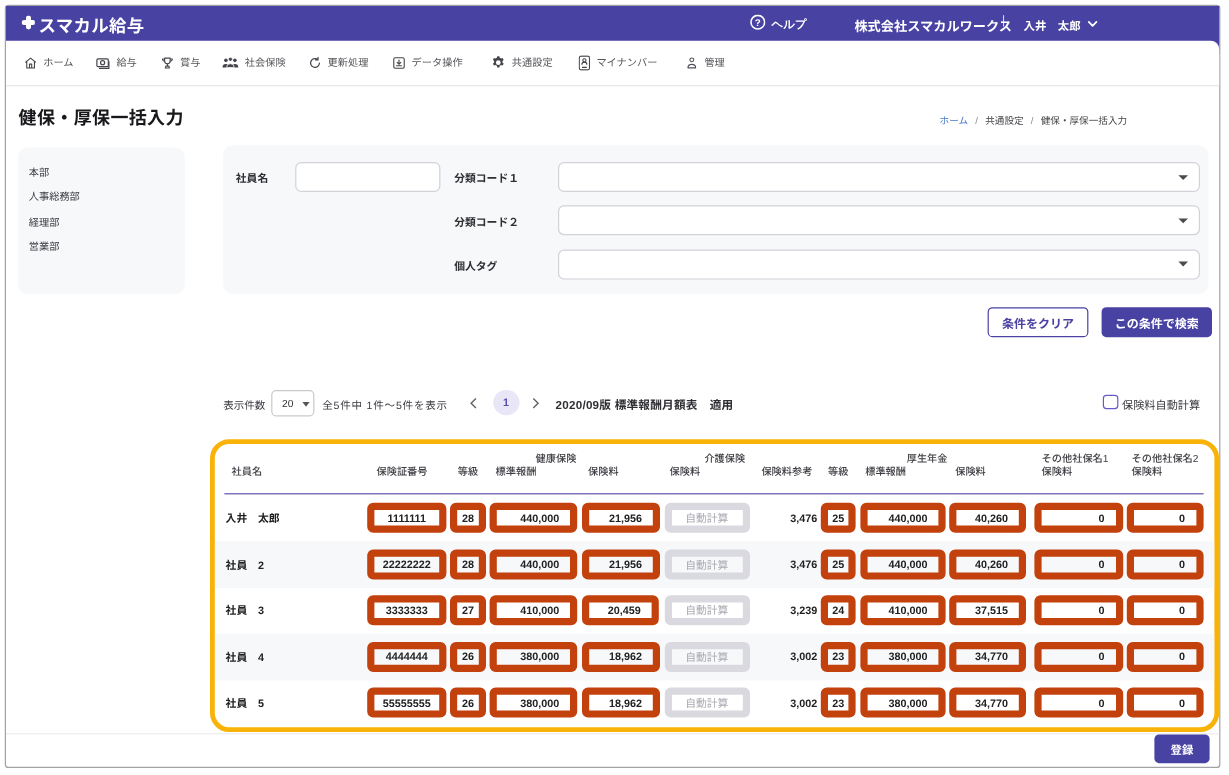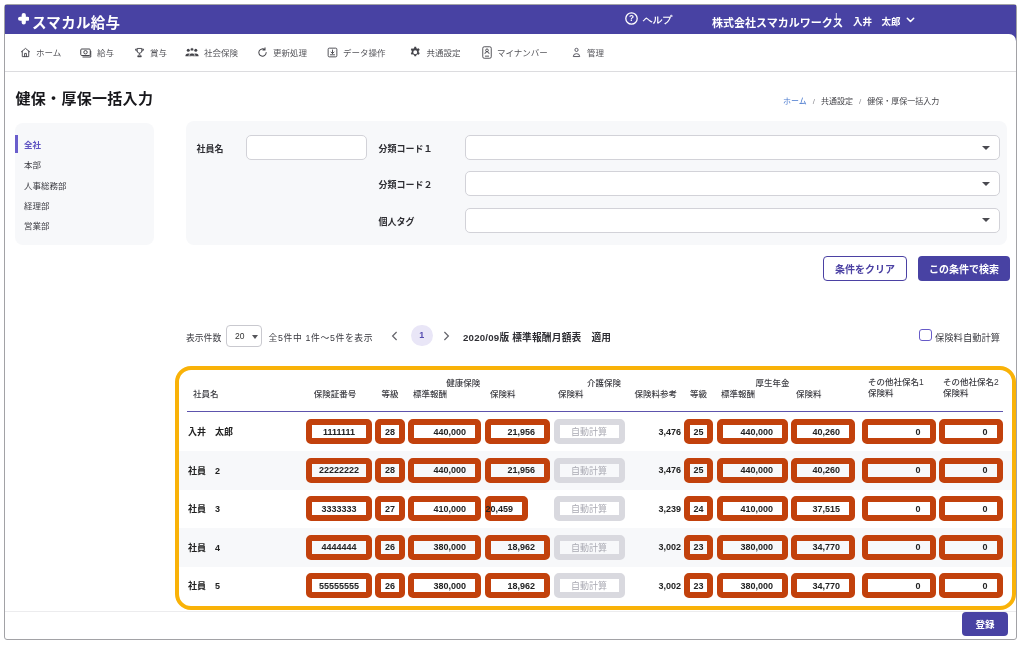--- a/index.html
+++ b/index.html
@@ -135,21 +135,20 @@
       <svg width="11" height="11" viewBox="0 0 24 24" fill="none" stroke="#50505a" stroke-width="2">
         <circle cx="12" cy="6.3" r="3.5"></circle>
         <path d="M5 20.8 q0-6.3 7-6.3 q7 0 7 6.3 z" stroke-linejoin="round"></path>
       </svg>
       <span>管理</span>
     </div>
 </div>
 <div id="h1t">健保・厚保一括入力</div>
 <div id="bc"><span class="lnk">ホーム</span><span class="sep">/</span>共通設定<span class="sep">/</span>健保・厚保一括入力</div>
 <div id="side">
-  <div class="sitem act">全社</div>
   <div class="sitem">本部</div>
   <div class="sitem">人事総務部</div>
   <div class="sitem">経理部</div>
   <div class="sitem">営業部</div>
 </div>
 <div id="srch">
   <div class="lbl" style="left:10.5px;top:20.5px;">社員名</div>
   <div class="inp" style="left:60.4px;top:14px;width:121px;height:25px;"></div>
   <div class="lbl" style="left:192.5px;top:20.5px;">分類コード１</div>
   <div class="sel" style="left:278.8px;top:14px;width:535px;height:25px;"></div>
@@ -217,21 +216,21 @@
         <div class="bx r" style="left:537.5px;width:71.5px;">440,000</div>
         <div class="bx r" style="left:612px;width:64px;">40,260</div>
         <div class="bx r" style="left:683px;width:73.5px;">0</div>
         <div class="bx r" style="left:759.5px;width:64px;">0</div>
       </div>
 <div class="row" style="top:119.5px;">
         <div class="name">社員　3</div>
         <div class="bx" style="left:127px;width:66px;">3333333</div>
         <div class="bx" style="left:196px;width:30px;">27</div>
         <div class="bx r" style="left:229px;width:73px;">410,000</div>
-        <div class="bx r" style="left:306px;width:43px;">20,459</div>
+        <div class="bx r" style="left:306px;width:64px;">20,459</div>
         <div class="bx dis" style="left:374.5px;width:71px;">自動計算</div>
         <div class="ref" style="left:433px;width:69px;">3,239</div>
         <div class="bx" style="left:505px;width:29px;">24</div>
         <div class="bx r" style="left:537.5px;width:71.5px;">410,000</div>
         <div class="bx r" style="left:612px;width:64px;">37,515</div>
         <div class="bx r" style="left:683px;width:73.5px;">0</div>
         <div class="bx r" style="left:759.5px;width:64px;">0</div>
       </div>
 <div class="row alt" style="top:158.0px;">
         <div class="name">社員　4</div>

